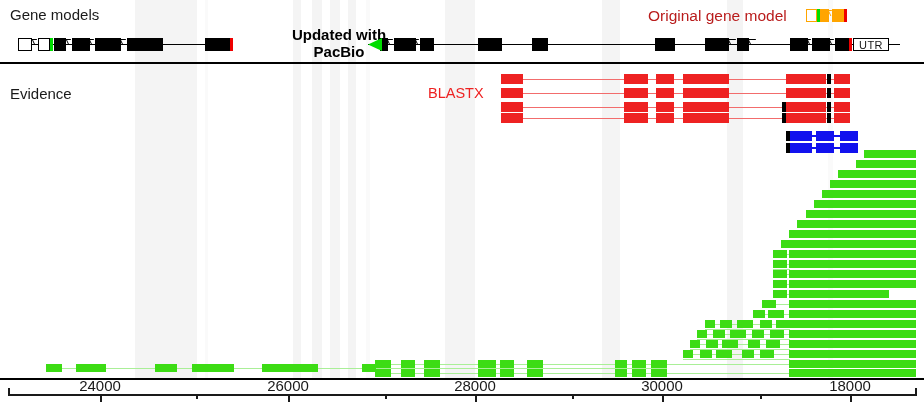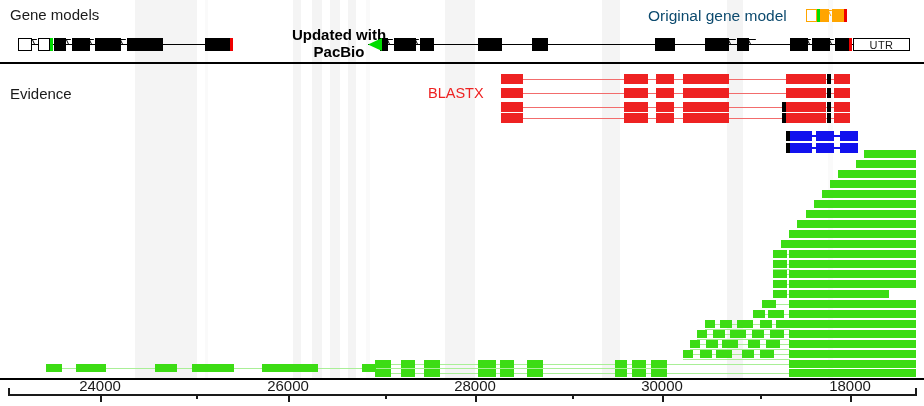--- a/index.html
+++ b/index.html
@@ -23,21 +23,21 @@
   
   .panel-title {
     position:absolute; font-size:15px; color:#1a1a1a; white-space:nowrap;
   }
 
   
   .trk-label { position:absolute; font-size:14.5px; white-space:nowrap; }
   .trk-label.red { color:#ee2222; }
   .trk-label.blue { color:#1111ee; }
   .trk-label.green { color:#32a532; }
-  .trk-label.orange { color:#0c4a6e; }
+  .trk-label.orange { color:#b91c1c; }
   .trk-label.bold { font-weight:bold; color:#000; font-size:15px; text-align:center;margin-left:36px; }
 
   
   .exon { position:absolute; }
   .intron-line { position:absolute; height:1px; background:#000; }
   .poly { position:absolute; }
 
   
   .bx-exon { background:#ee2222; }
   .bx-line { position:absolute; height:1px; background:#f26c6c; }
@@ -127,21 +127,21 @@
       <div class="exon" style="left:420px; top:38px; width:14px; height:13px;background:#000000;"></div>
       <div class="exon" style="left:478px; top:38px; width:24px; height:13px;background:#000000;"></div>
       <div class="exon" style="left:532px; top:38px; width:16px; height:13px;background:#000000;"></div>
       <div class="exon" style="left:655px; top:38px; width:20px; height:13px;background:#000000;"></div>
       <div class="exon" style="left:705px; top:38px; width:24px; height:13px;background:#000000;"></div>
       <div class="exon" style="left:737px; top:38px; width:12px; height:13px;background:#000000;"></div>
       <div class="exon" style="left:790px; top:38px; width:18px; height:13px;background:#000000;"></div>
       <div class="exon" style="left:812px; top:38px; width:18px; height:13px;background:#000000;"></div>
       <div class="exon" style="left:835px; top:38px; width:14px; height:13px;background:#000000;"></div>
       <div class="exon" style="left:849px; top:38px; width:3px; height:13px;background:#ee0000;"></div>
-      <div class="exon" style="left:853px; top:38px; width:57px; height:13px;background:#ffffff; border:1.4px solid #000000; display:flex; align-items:center; justify-content:center;">
+      <div class="exon" style="left:853px; top:38px; width:36px; height:13px;background:#ffffff; border:1.4px solid #000000; display:flex; align-items:center; justify-content:center;">
         <span style="font-size:11px; color:#1a1a1a; letter-spacing:0.5px;">UTR</span>
       </div>
       <div class="poly" style="left:368px; top:38px; width:14px; height:13px;background:#00dd00; clip-path:polygon(100% 0%, 100% 100%, 0% 50%);"></div>
       <div class="poly" style="left:388px; top:39px; width:6px; height:6px;border-left:1px solid #000; border-top:1px solid #000; transform:skewX(25deg);"></div>
       <div class="poly" style="left:416px; top:39px; width:4px; height:6px;border-left:1px solid #000; border-top:1px solid #000; transform:skewX(25deg);"></div>
       <div class="poly" style="left:729px; top:39px; width:8px; height:6px;border-left:1px solid #000; border-top:1px solid #000; transform:skewX(25deg);"></div>
       <div class="poly" style="left:749px; top:39px; width:8px; height:6px;border-left:1px solid #000; border-top:1px solid #000; transform:skewX(25deg);"></div>
       <div class="poly" style="left:808px; top:39px; width:4px; height:6px;border-left:1px solid #000; border-top:1px solid #000; transform:skewX(25deg);"></div>
       <div class="poly" style="left:830px; top:39px; width:5px; height:6px;border-left:1px solid #000; border-top:1px solid #000; transform:skewX(25deg);"></div>
     </div>

